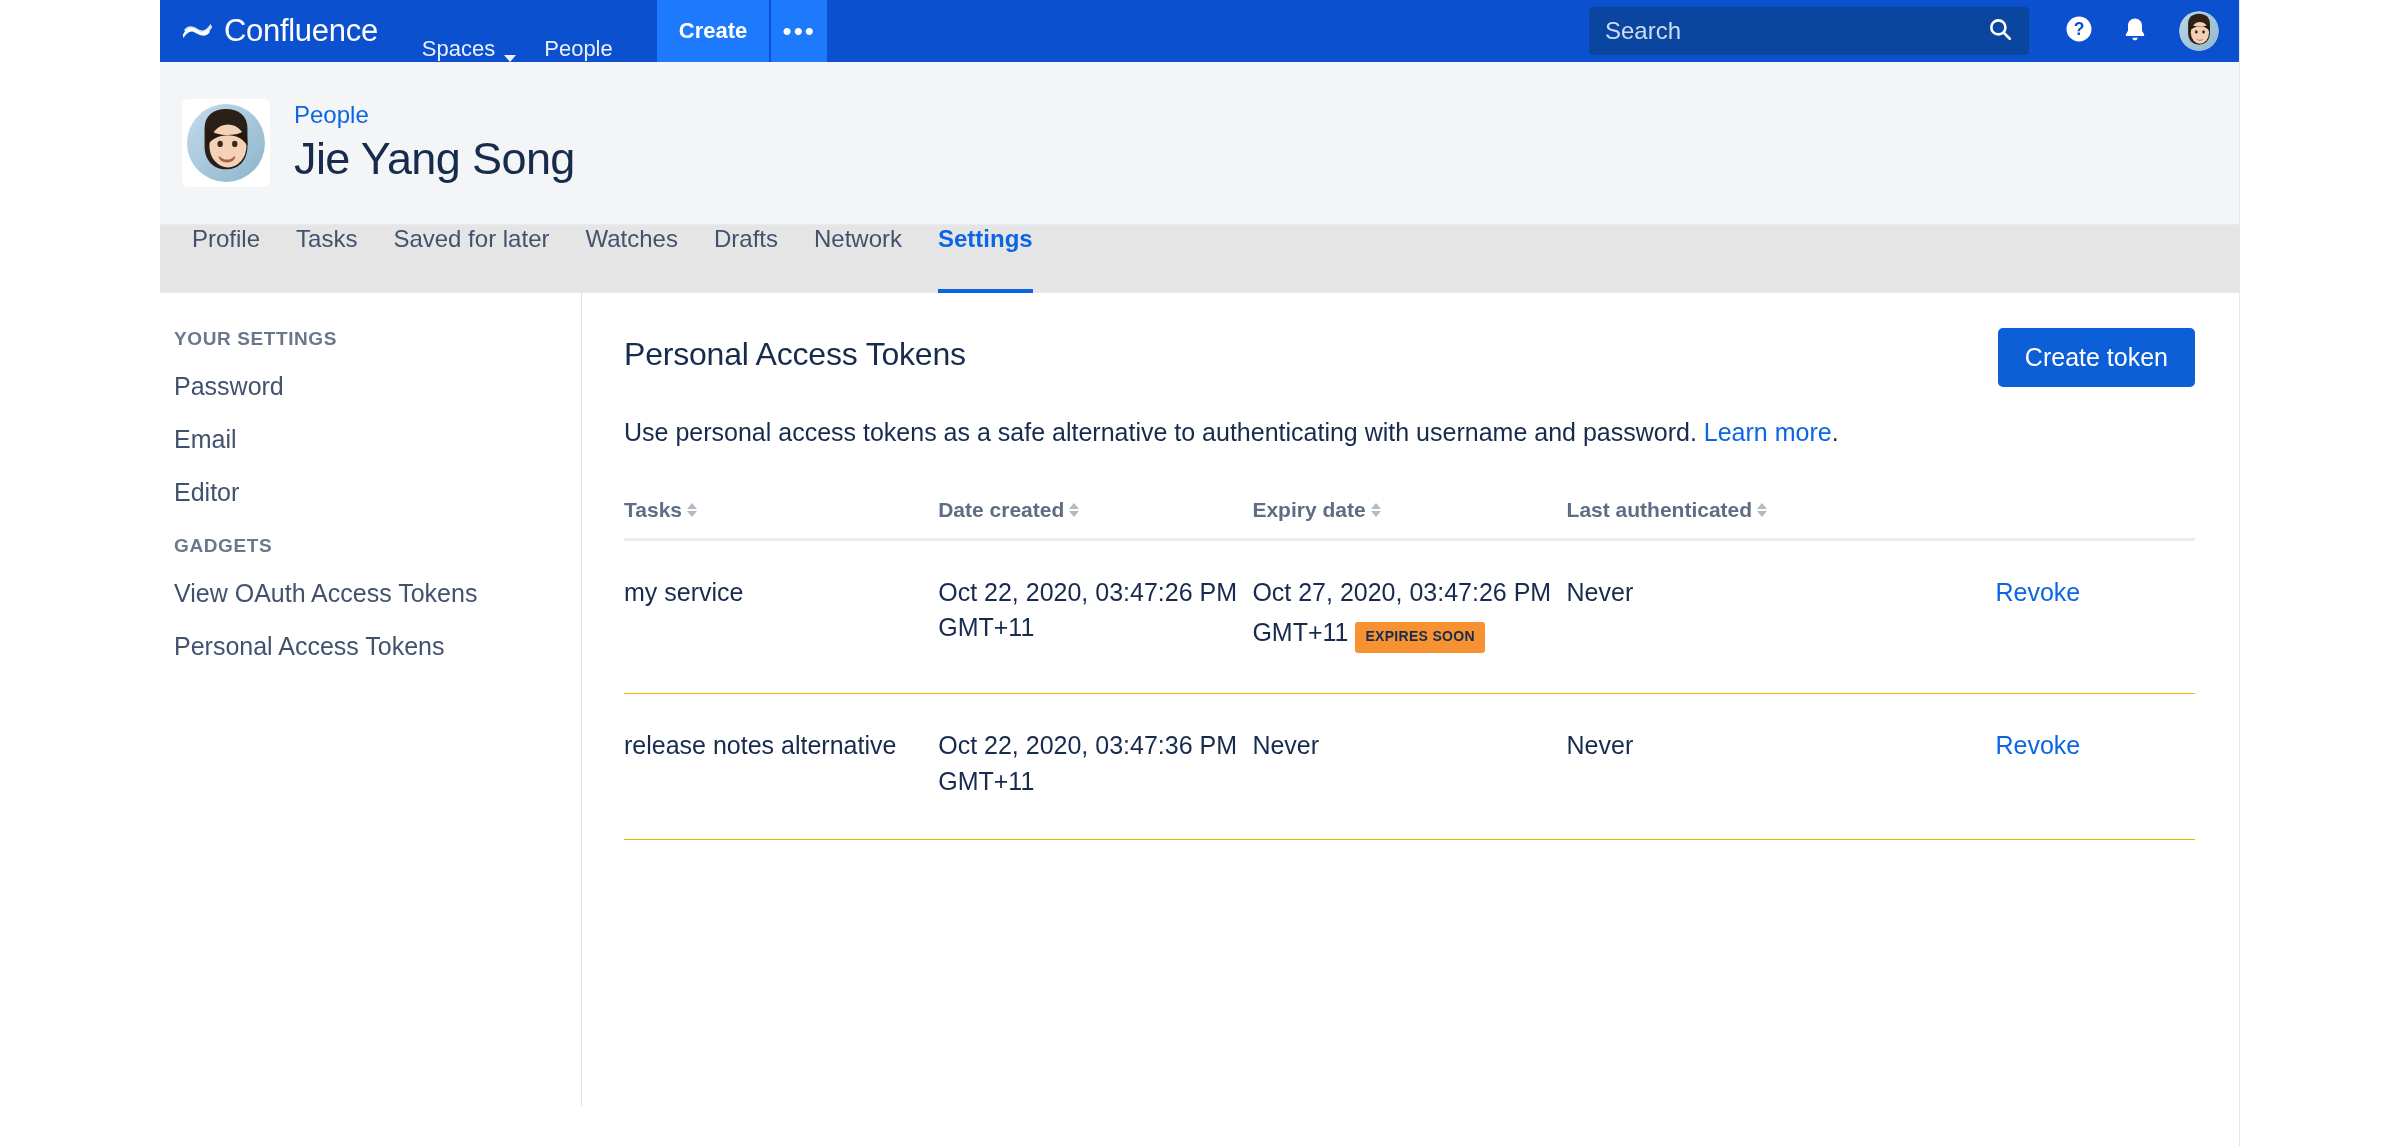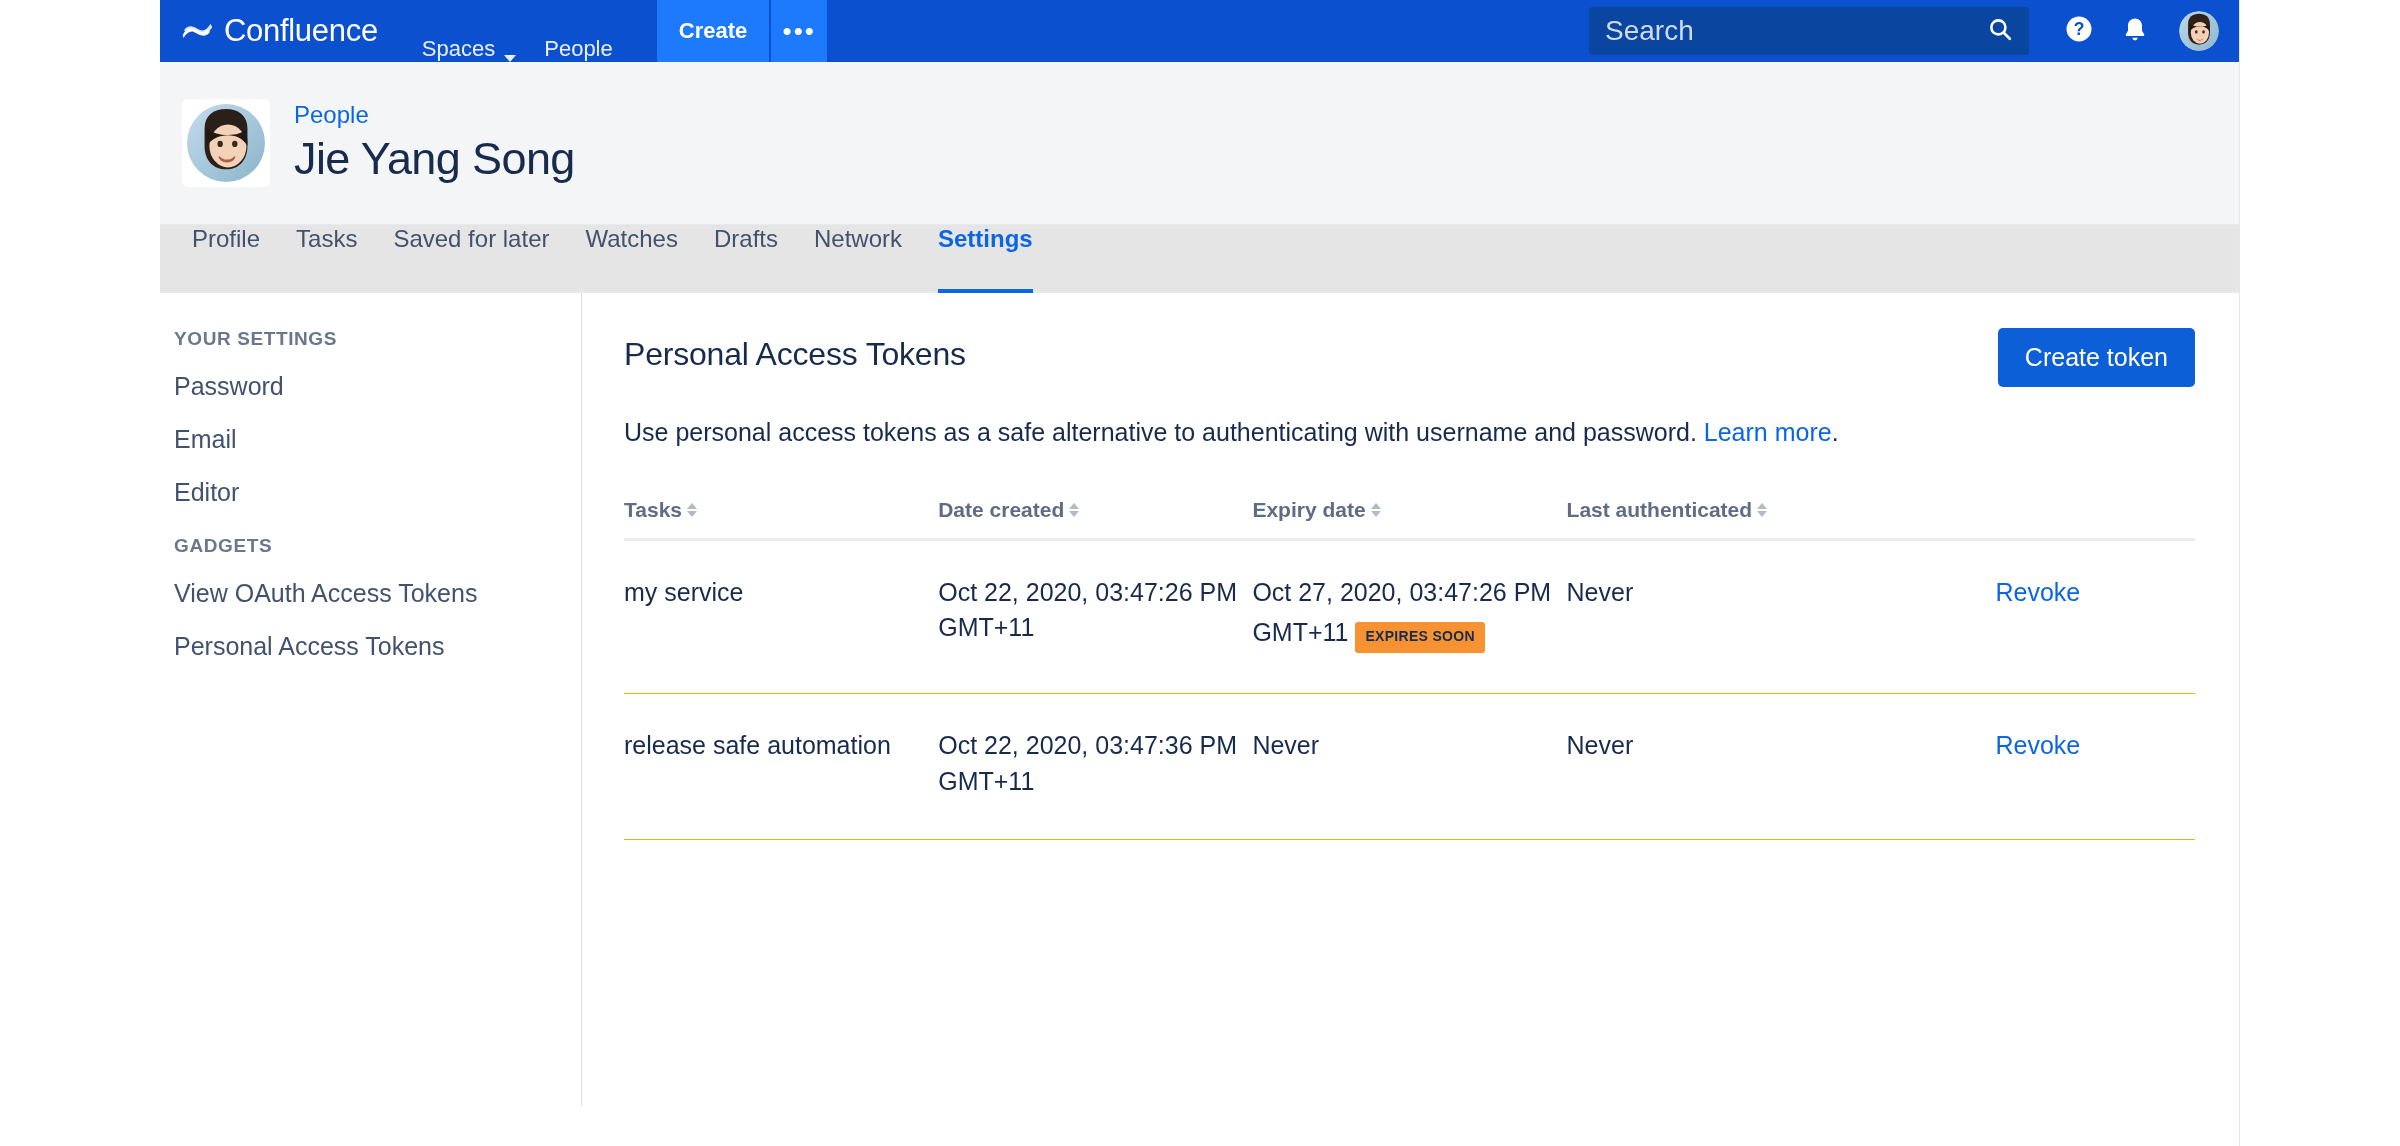--- a/index.html
+++ b/index.html
@@ -116,21 +116,21 @@
     align-items: center;
     padding: 0 16px;
     margin-right: 22px;
   }
   .searchbox input {
     flex: 1;
     background: transparent;
     border: none;
     outline: none;
     color: #ffffff;
-    font-size: 28px;
+    font-size: 24px;
     font-family: inherit;
   }
   .searchbox input::placeholder { color: #cfdcf0; opacity: 1; }
   .icon-btn {
     width: 56px;
     height: 56px;
     display: flex;
     align-items: center;
     justify-content: center;
     cursor: pointer;
@@ -526,21 +526,21 @@
             <td class="col-expiry">
               <span>Oct 27, 2020, 03:47:26 PM GMT+11</span>
               <span class="badge-expires">EXPIRES SOON</span>
             </td>
             <td class="col-auth">Never</td>
             <td class="col-action">
               <a class="revoke">Revoke</a>
             </td>
           </tr>
           <tr>
-            <td class="col-name">release safe automation</td>
+            <td class="col-name">release notes alternative</td>
             <td class="col-created">Oct 22, 2020, 03:47:36 PM GMT+11</td>
             <td class="col-expiry">Never</td>
             <td class="col-auth">Never</td>
             <td class="col-action">
               <a class="revoke">Revoke</a>
             </td>
           </tr>
         </tbody>
       </table>
 

